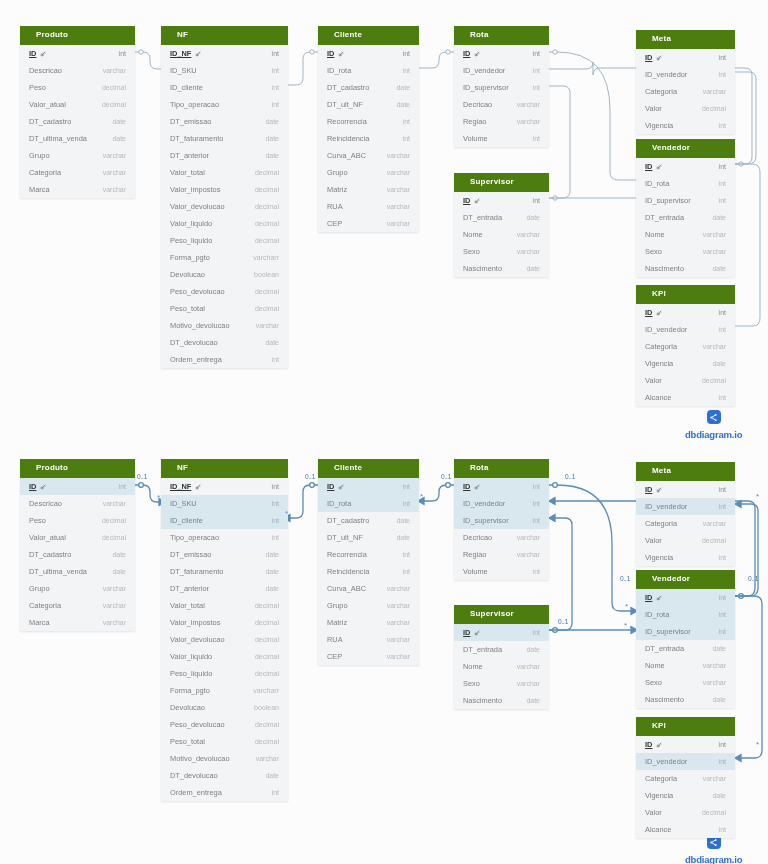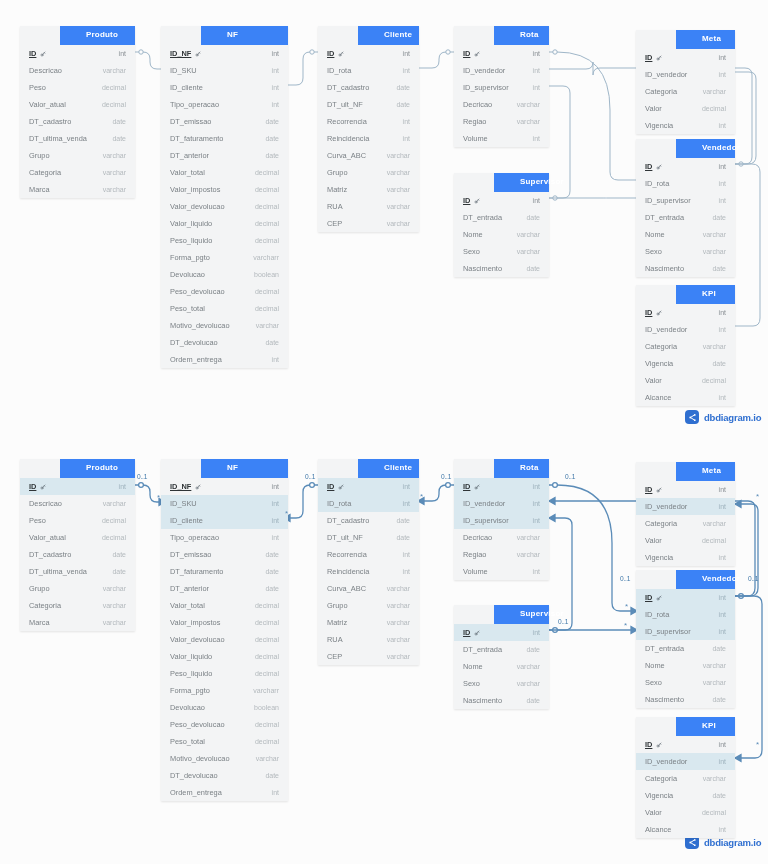--- a/index.html
+++ b/index.html
@@ -15,30 +15,29 @@
   .canvas{position:absolute;inset:0;}
   .wires{position:absolute;left:0;top:0;width:768px;height:440px;overflow:visible;pointer-events:none;}
   #diagram-bottom .wires{height:424px;}
 
   .table{
     position:absolute;
     background:#f3f4f5;
     box-shadow:0 1px 2px rgba(0,0,0,.10);
   }
   .table-header{
-    background:#3b82f6;
+    background:#4d7c0f;
     color:#ffffff;
     font-size:8px;
     font-weight:bold;
     letter-spacing:.2px;
-    padding:5px 8px 5px 26px;
+    padding:5px 8px 5px 16px;
     line-height:1.1;
     height:9px;
     box-sizing:content-box;
-    margin-left:40px;
   }
   .field{
     display:flex;align-items:center;justify-content:space-between;
     padding:0 9px;
     height:17px;
     font-size:7.4px;
     color:#7b8186;
     box-sizing:border-box;
   }
   .field .fname{display:flex;align-items:center;gap:3px;white-space:nowrap;}
@@ -55,21 +54,21 @@
 
   
   .card{
     position:absolute;font-size:6.6px;color:#3f77a8;
     letter-spacing:-.2px;white-space:nowrap;
   }
   .card.star{font-size:8px;color:#5b8cb8;}
 
   
   .logo{
-    position:absolute;display:flex;align-items:center;gap:5px;
+    position:absolute;display:flex;align-items:center;gap:5px;flex-direction:column;
   }
   .logo-mark{
     width:14px;height:14px;border-radius:4px;background:#2f6fd0;
     display:flex;align-items:center;justify-content:center;
   }
   .logo-text{
     font-size:9.5px;color:#2f6fd0;font-weight:bold;letter-spacing:-.2px;
   }
 </style>
 </head>

